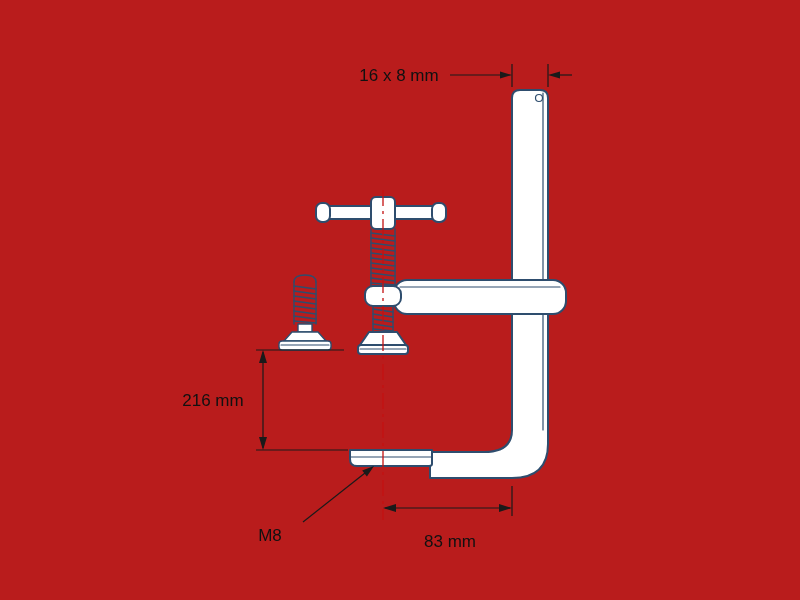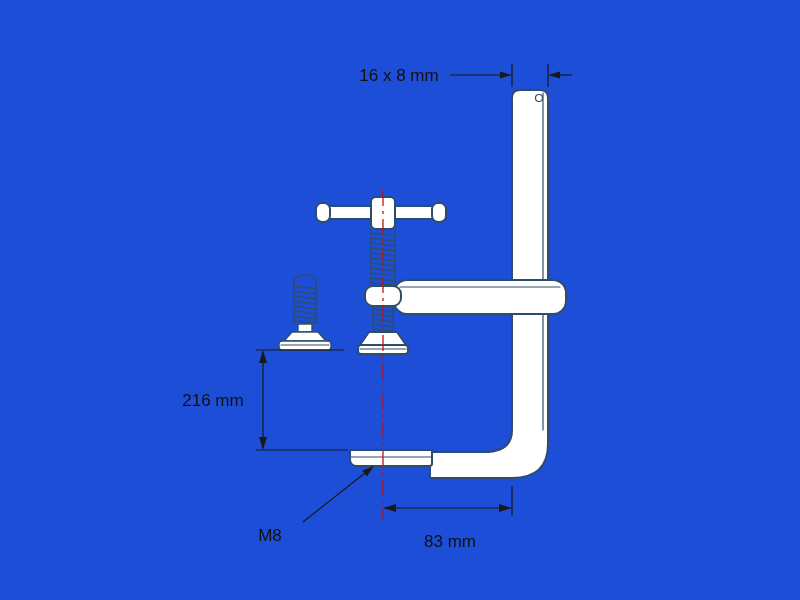--- a/index.html
+++ b/index.html
@@ -1,17 +1,17 @@
 <!DOCTYPE html>
 <html><head>
 <meta charset="utf-8">
 <style>
   html,body{margin:0;padding:0;background:#fff;}
   .stage{
-    position:relative;width:800px;height:600px;background:#1d4ed8;
+    position:relative;width:800px;height:600px;background:#b91c1c;
     font-family:"Liberation Sans",sans-serif;overflow:hidden;
   }
   svg text{
     fill:#111111;stroke:none;
     font-family:"Liberation Sans",sans-serif;
     font-size:17px;
   }
   .arrowhead{fill:#1a1a1a;stroke:none;}
   .thin{stroke-width:1.2;}
 </style>

